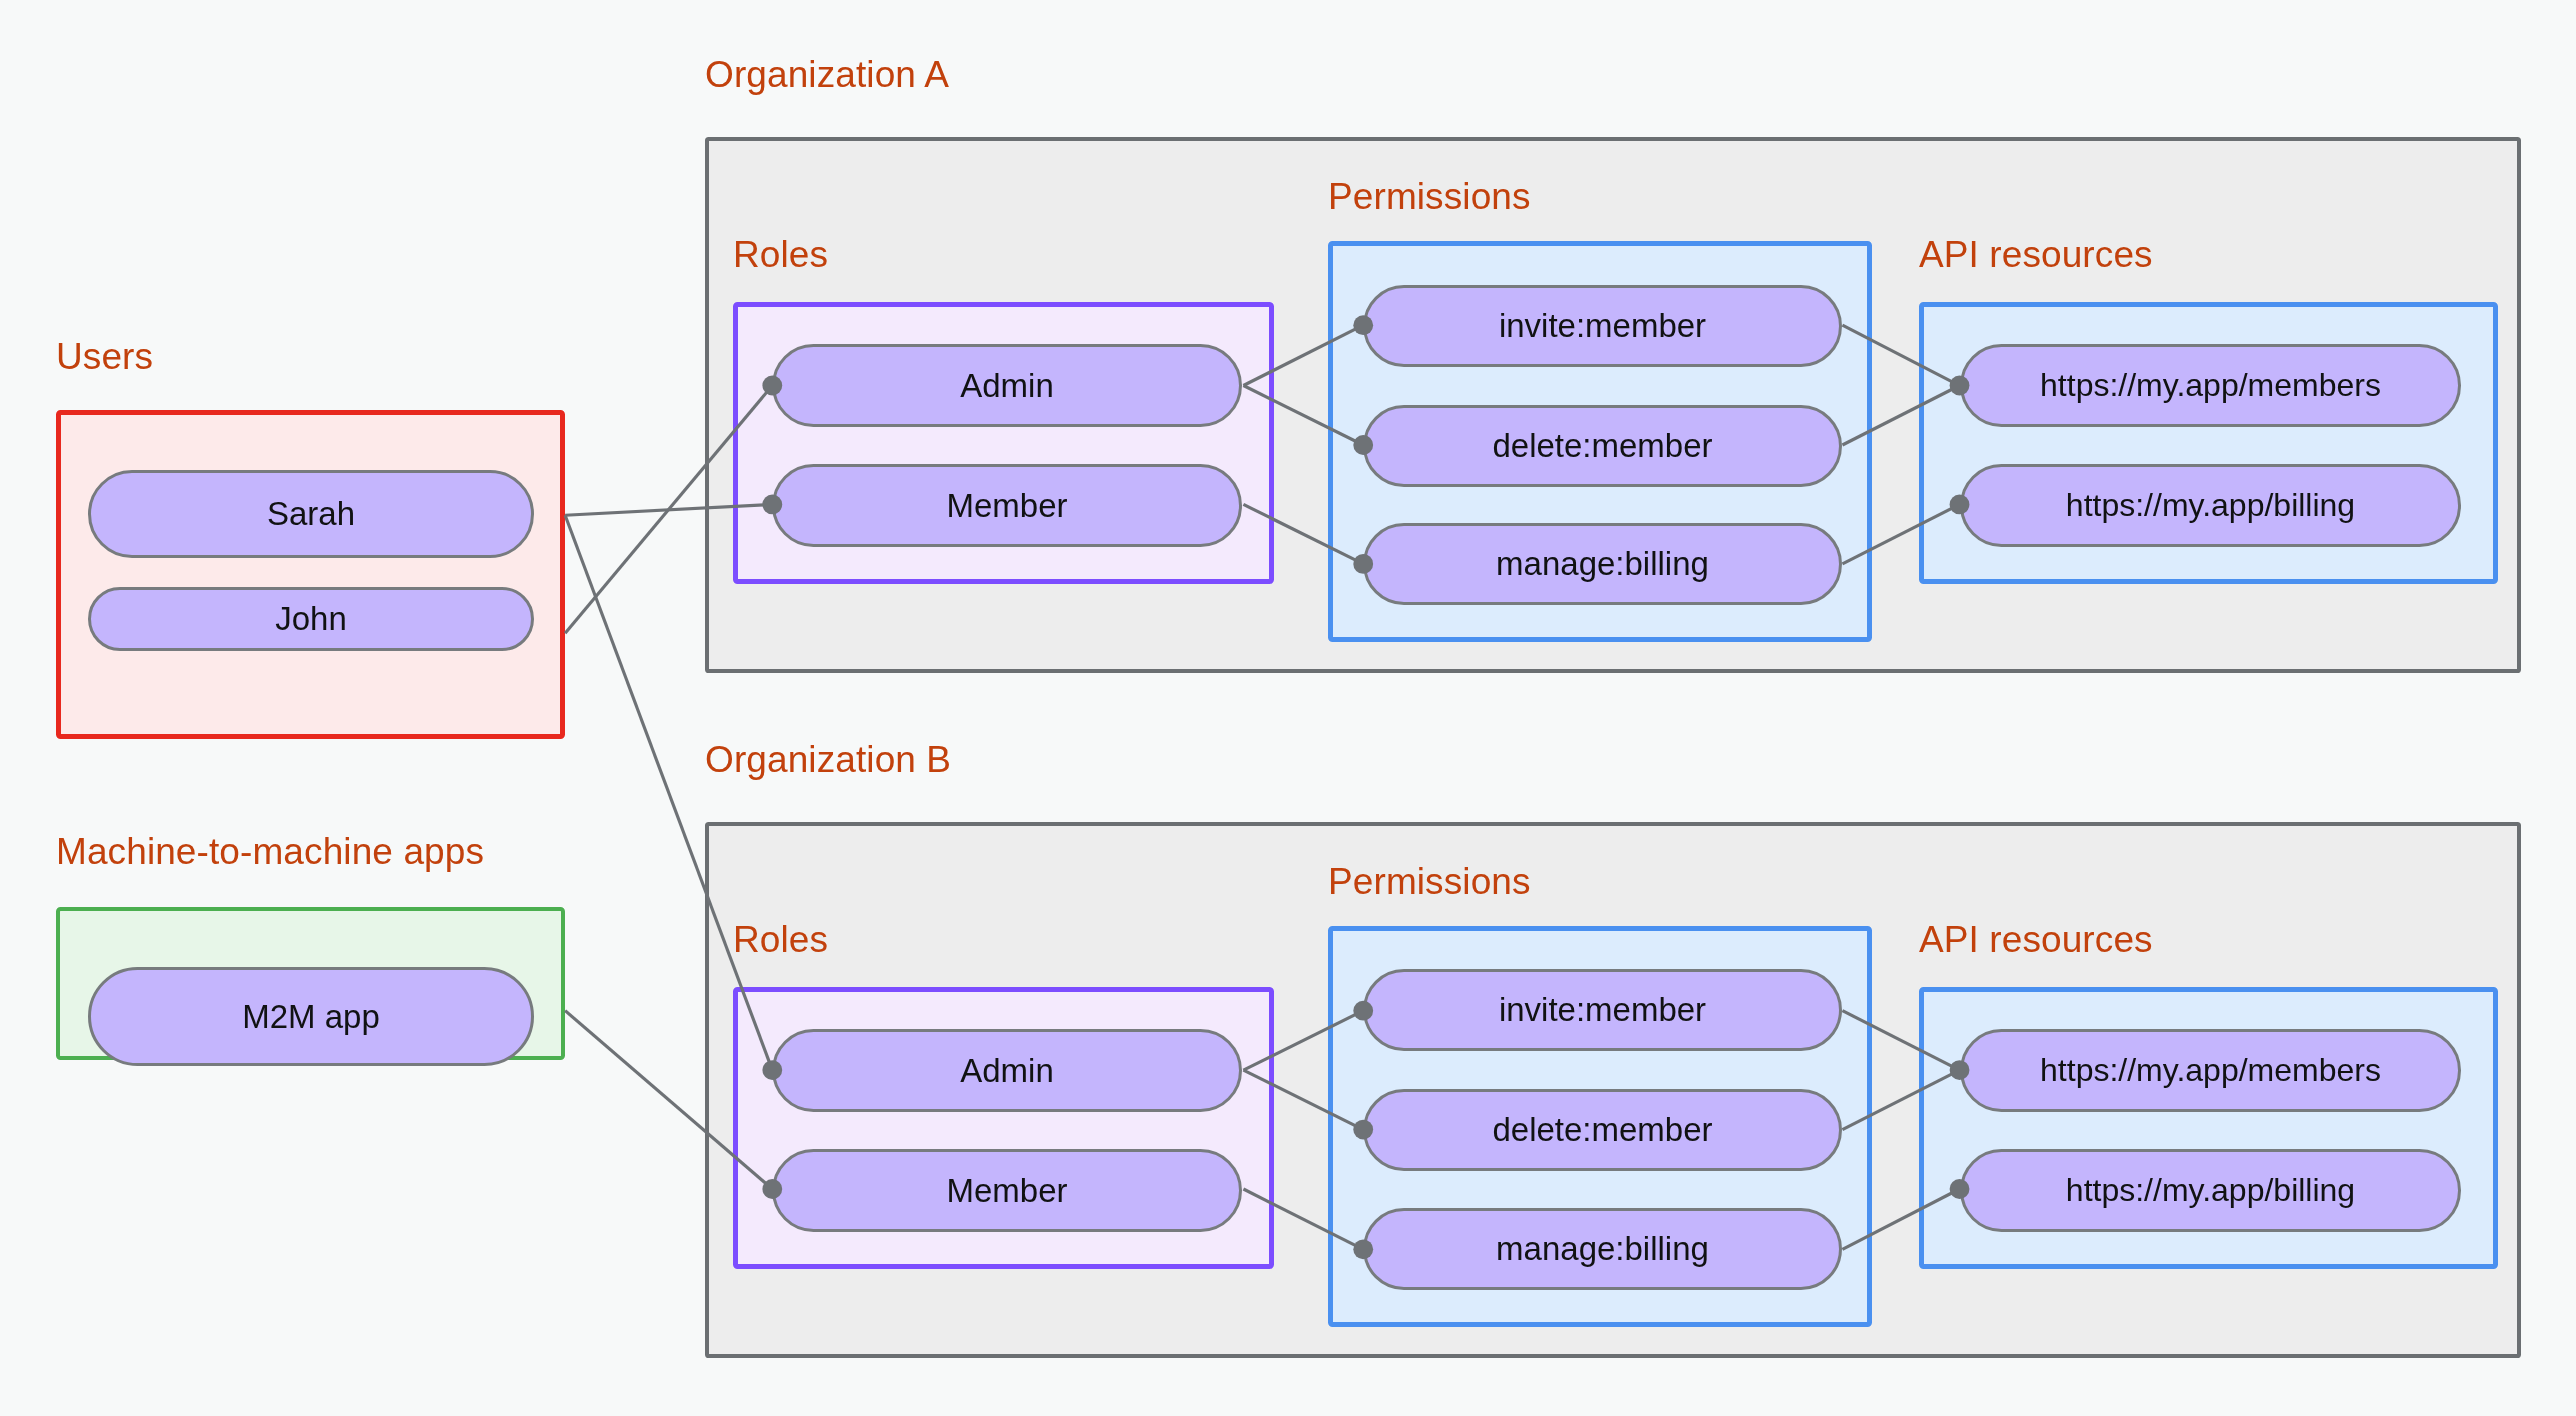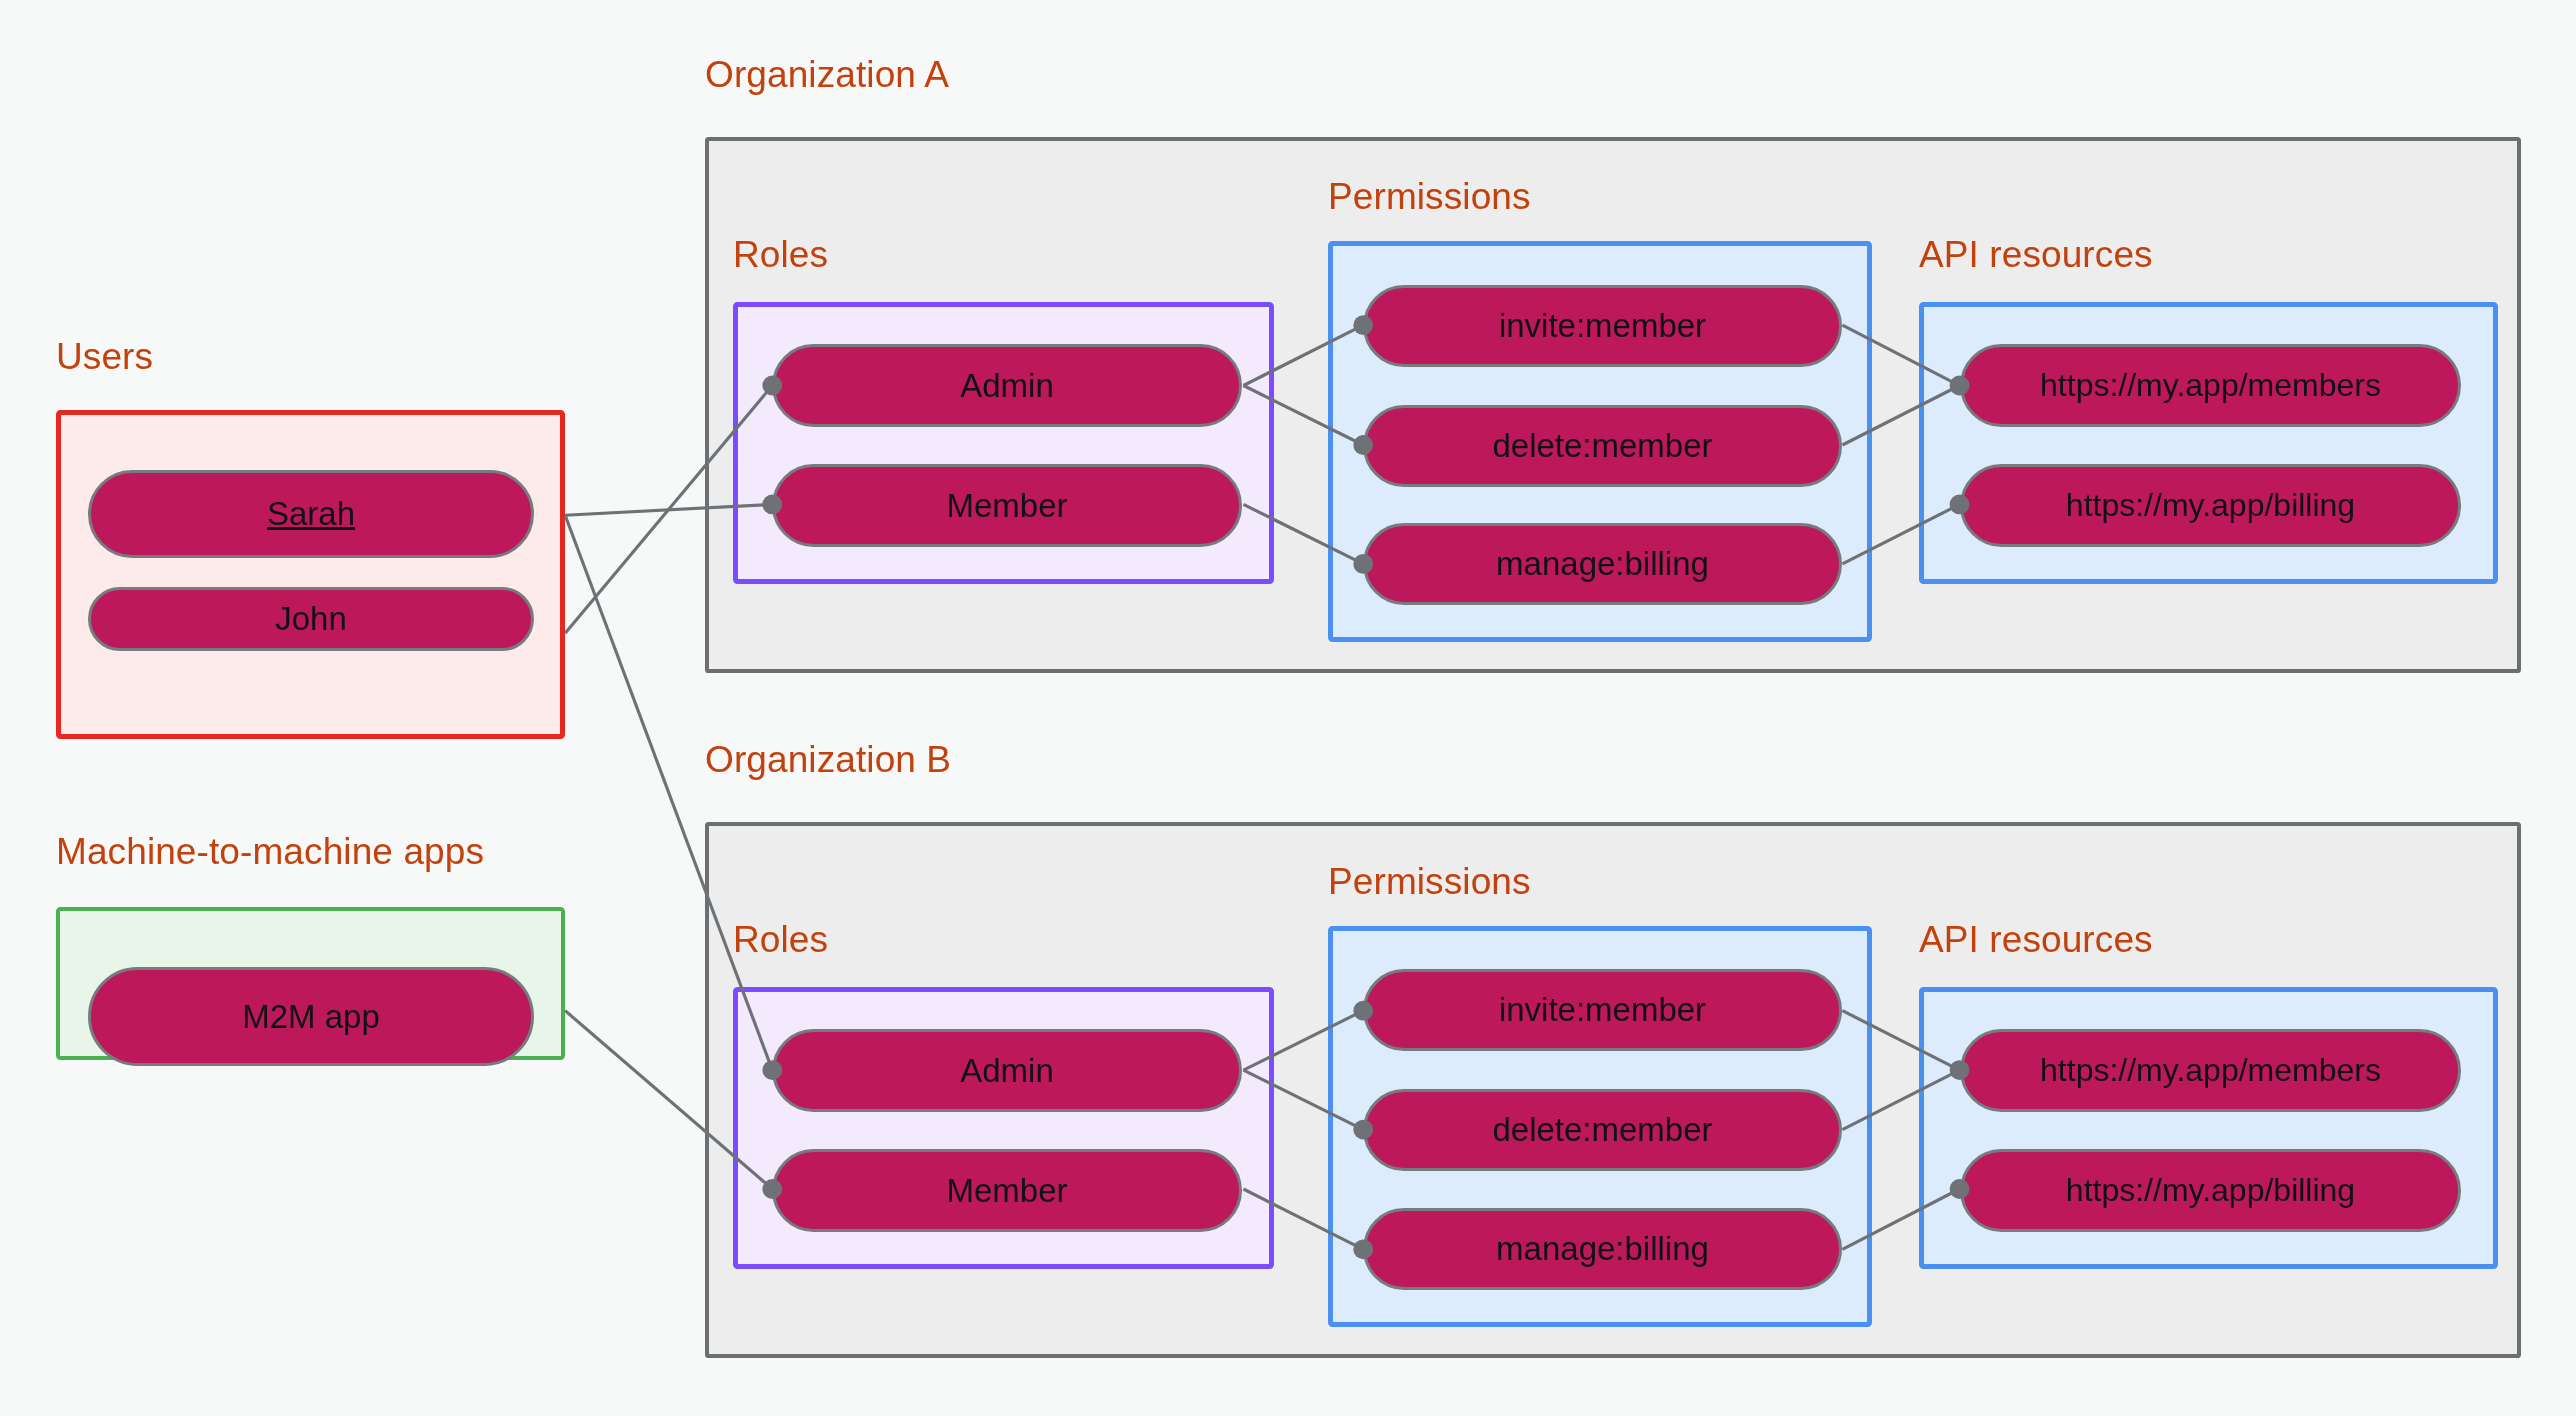--- a/index.html
+++ b/index.html
@@ -58,21 +58,21 @@
   .sub-box.red {
     background: #fdeaea;
     border: 5.4px solid #e8281e;
   }
   .sub-box.green {
     background: #e7f6e8;
     border: 4.5px solid #4caf50;
   }
   .pill {
     position: absolute;
-    background: #be185d;
+    background: #c4b5fd;
     border: 3.6px solid #777b7e;
     border-radius: 900px;
     box-sizing: border-box;
     display: flex;
     align-items: center;
     justify-content: center;
     font-size: 33px;
     color: #111213;
     z-index: 4;
     white-space: nowrap;
@@ -122,21 +122,21 @@
       <circle cx="1513" cy="1122" r="11"></circle>
       <circle cx="1513" cy="1254" r="11"></circle>
       <circle cx="1513" cy="1387" r="11"></circle>
       <circle cx="2175" cy="1188" r="11"></circle>
       <circle cx="2175" cy="1320" r="11"></circle>
     </g>
   </svg>
 
   <div class="grp-label" style="left:56px; top:338px;">Users</div>
   <div class="sub-box red" style="left:56px; top:410px; width:509px; height:329px;"></div>
-  <div class="pill" style="left:88px; top:470px; width:446px; height:88px;text-decoration:underline;">Sarah</div>
+  <div class="pill" style="left:88px; top:470px; width:446px; height:88px;">Sarah</div>
   <div class="pill" style="left:88px; top:587px; width:446px; height:64px;">John</div>
 
   <div class="grp-label" style="left:56px; top:833px;">Machine-to-machine apps</div>
   <div class="sub-box green" style="left:56px; top:907px; width:509px; height:153px;"></div>
   <div class="pill" style="left:88px; top:967px; width:446px; height:99px;">M2M app</div>
 
   <div class="grp-label" style="left:705px; top:56px;">Organization A</div>
   <div class="org-box" style="left:705px; top:137px; width:1816px; height:536px;"></div>
 
   <div class="grp-label" style="left:733px; top:236px;">Roles</div>

